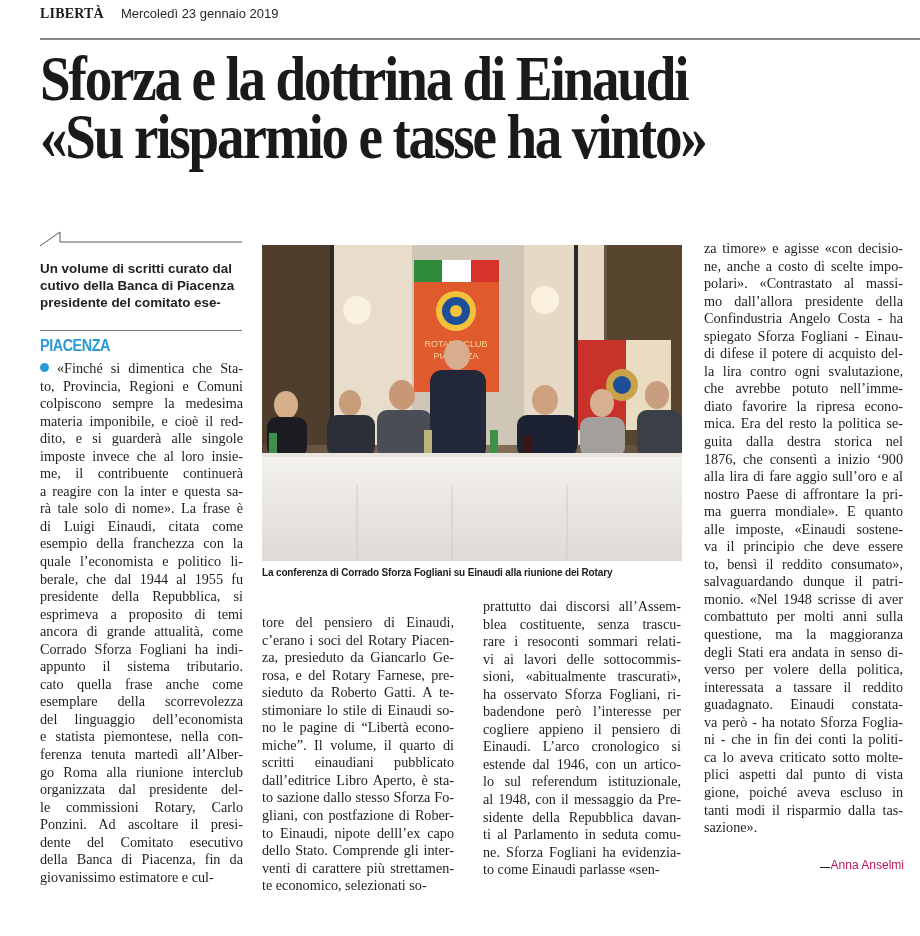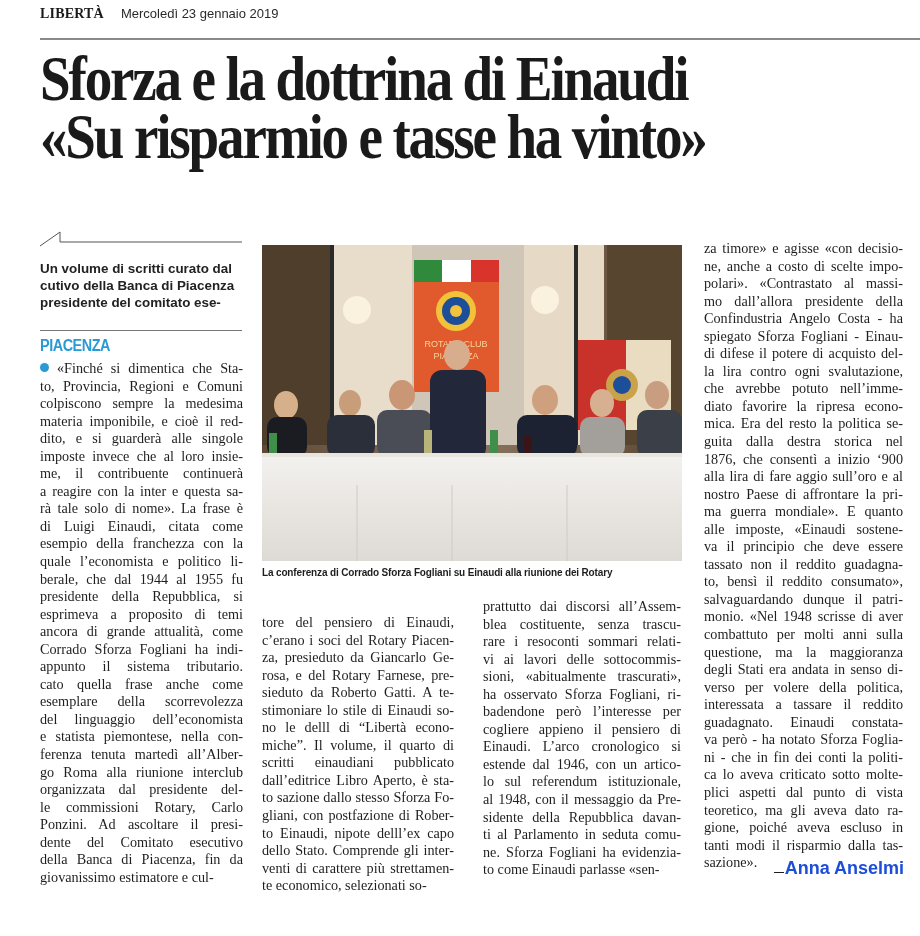--- a/index.html
+++ b/index.html
@@ -21,21 +21,21 @@
     .kicker { position: absolute; left: 40px; top: 337px; font-family: "Liberation Sans", sans-serif; font-weight: bold; font-size: 16px; color: #2a9ad6; letter-spacing: -0.5px; transform: scaleX(0.9); transform-origin: left; }
 
     .col { position: absolute; font-family: "Liberation Serif", serif; font-size: 14.2px; line-height: 17.55px; color: #1e1e1e; text-align: justify; hyphens: manual; }
     .col .ln { display: block; white-space: nowrap; text-align-last: justify; text-align: justify; }
     .col .ln.last { text-align-last: left; }
     .bullet { display: inline-block; width: 9px; height: 9px; border-radius: 50%; background: #2a9ad6; margin-right: 8px; vertical-align: 1px; }
 
     .photo { position: absolute; left: 262px; top: 245px; width: 420px; height: 316px; overflow: hidden; background: #6a5a4a; }
     .caption { position: absolute; left: 262px; top: 567px; width: 430px; font-family: "Liberation Sans", sans-serif; font-weight: bold; font-size: 10px; color: #1e1e1e; letter-spacing: -0.15px; white-space: nowrap; }
 
-    .byline { position: absolute; right: 16px; top: 858px; font-family: "Liberation Sans", sans-serif; font-weight: bold; font-size: 18px; color: #1d4ed8; }
+    .byline { position: absolute; right: 16px; top: 858px; font-family: "Liberation Sans", sans-serif; font-weight: normal; font-size: 12px; color: #be185d; }
     .byline .dash { display: inline-block; width: 10px; border-bottom: 1px solid #1e1e1e; margin-right: 1px; vertical-align: 1px; }
   </style>
 </head>
 <body>
 
 <div class="masthead">
   <span class="paper">LIBERTÀ</span>
   <span class="date">Mercoledì 23 gennaio 2019</span>
 </div>
 <div class="top-rule"></div>
@@ -161,21 +161,21 @@
 </div>
 <div class="caption">La conferenza di Corrado Sforza Fogliani su Einaudi alla riunione dei Rotary</div>
 
 <div class="col" id="col2" style="left:262px; top:598px; width:192px;margin-top:16px;">
     <span class="ln">tore del pensiero di Einaudi,</span>
     <span class="ln">c’erano i soci del Rotary Piacen-</span>
     <span class="ln">za, presieduto da Giancarlo Ge-</span>
     <span class="ln">rosa, e del Rotary Farnese, pre-</span>
     <span class="ln">sieduto da Roberto Gatti. A te-</span>
     <span class="ln">stimoniare lo stile di Einaudi so-</span>
-    <span class="ln">no le delll di “Libertà econo-</span>
+    <span class="ln">no le pagine di “Libertà econo-</span>
     <span class="ln">miche”. Il volume, il quarto di</span>
     <span class="ln">scritti einaudiani pubblicato</span>
     <span class="ln">dall’editrice Libro Aperto, è sta-</span>
     <span class="ln">to sazione dallo stesso Sforza Fo-</span>
     <span class="ln">gliani, con postfazione di Rober-</span>
     <span class="ln">to Einaudi, nipote delll’ex capo</span>
     <span class="ln">dello Stato. Comprende gli inter-</span>
     <span class="ln">venti di carattere più strettamen-</span>
     <span class="ln last">te economico, selezionati so-</span>
   </div>
@@ -209,35 +209,33 @@
     <span class="ln">che avrebbe potuto nell’imme-</span>
     <span class="ln">diato favorire la ripresa econo-</span>
     <span class="ln">mica. Era del resto la politica se-</span>
     <span class="ln">guita dalla destra storica nel</span>
     <span class="ln">1876, che consentì a inizio ‘900</span>
     <span class="ln">alla lira di fare aggio sull’oro e al</span>
     <span class="ln">nostro Paese di affrontare la pri-</span>
     <span class="ln">ma guerra mondiale». E quanto</span>
     <span class="ln">alle imposte, «Einaudi sostene-</span>
     <span class="ln">va il principio che deve essere</span>
-    <span class="ln">tassato non il reddito guadagna-</span>
     <span class="ln">to, bensì il reddito consumato»,</span>
     <span class="ln">salvaguardando dunque il patri-</span>
     <span class="ln">monio. «Nel 1948 scrisse di aver</span>
     <span class="ln">combattuto per molti anni sulla</span>
     <span class="ln">questione, ma la maggioranza</span>
     <span class="ln">degli Stati era andata in senso di-</span>
     <span class="ln">verso per volere della politica,</span>
     <span class="ln">interessata a tassare il reddito</span>
     <span class="ln">guadagnato. Einaudi constata-</span>
     <span class="ln">va però - ha notato Sforza Foglia-</span>
     <span class="ln">ni - che in fin dei conti la politi-</span>
     <span class="ln">ca lo aveva criticato sotto molte-</span>
     <span class="ln">plici aspetti dal punto di vista</span>
-    <span class="ln">teoretico, ma gli aveva dato ra-</span>
     <span class="ln">gione, poiché aveva escluso in</span>
     <span class="ln">tanti modi il risparmio dalla tas-</span>
     <span class="ln last">sazione».</span>
   </div>
 
 <div class="byline">
   <span class="dash"></span><span>Anna Anselmi</span>
 </div>
 
 </body></html>

